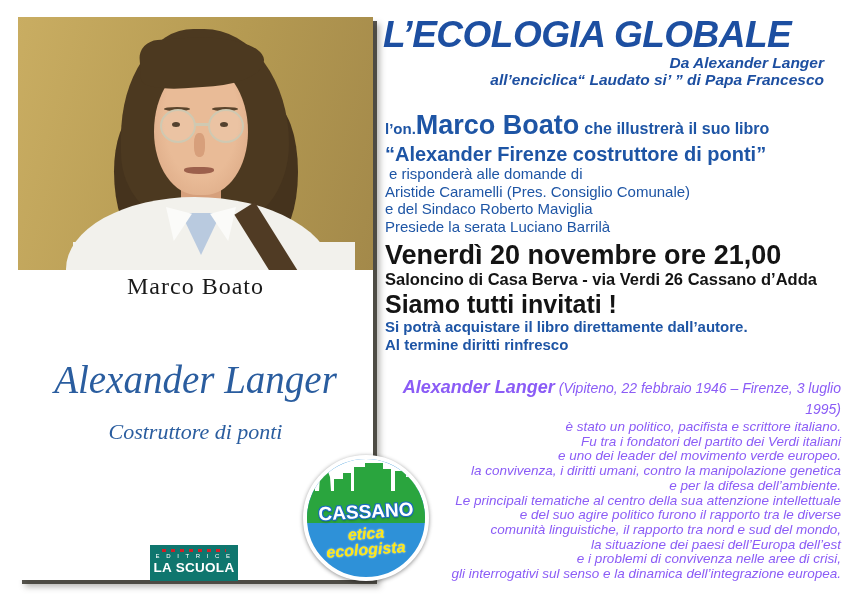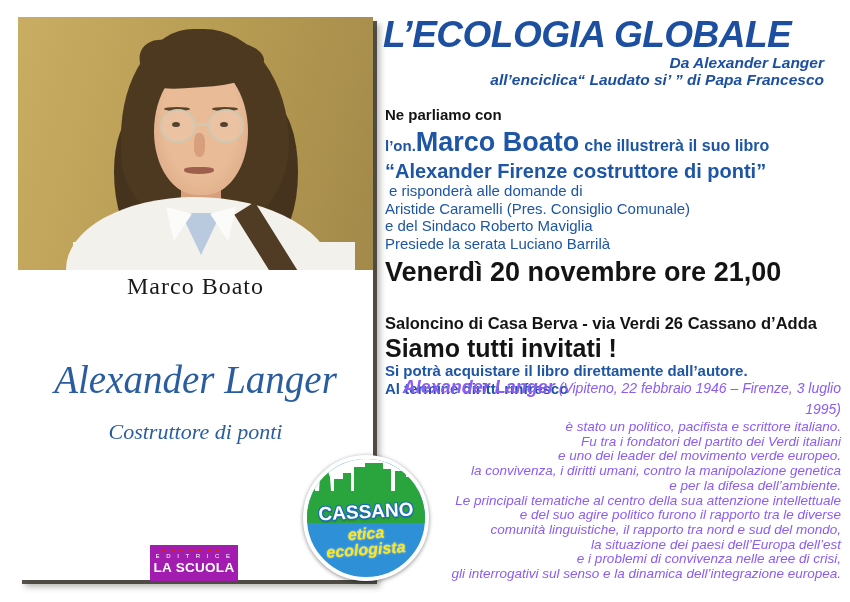--- a/index.html
+++ b/index.html
@@ -51,21 +51,21 @@
     background:#503b24; transform:rotate(-32deg); }
 
   .cover-author { position:absolute; left:0; top:256px; width:100%; text-align:center;
     font-family:"Liberation Serif", serif; font-size:24px; letter-spacing:1px; color:#1a1a1a; }
   .cover-title { position:absolute; left:0; top:340px; width:100%; text-align:center;
     font-family:"Liberation Serif", serif; font-style:italic; font-size:39px; color:#2a5d9f; }
   .cover-subtitle { position:absolute; left:0; top:402px; width:100%; text-align:center;
     font-family:"Liberation Serif", serif; font-style:italic; font-size:22px; color:#2a5d9f; }
 
   .publisher { position:absolute; left:132px; top:528px; width:88px; height:36px;
-    background:#a21caf; padding-top:3px; }
+    background:#0f766e; padding-top:3px; }
   .pub-dashes { height:3px; margin:1px 12px 1px; 
     background:repeating-linear-gradient(90deg,#cf2027 0 4px, rgba(0,0,0,0) 4px 9px); }
   .pub-top { text-align:center; font-size:6px; letter-spacing:2.5px; color:#fff;
     line-height:6px; }
   .pub-name { text-align:center; font-size:13.5px; font-weight:bold; color:#fff;
     letter-spacing:.3px; margin-top:1px; }
 
   
   .badge { position:absolute; left:303px; top:455px; width:126px; height:126px;
     border:4px solid #fff; border-radius:50%; overflow:hidden; background:#2e91d8;
@@ -88,21 +88,21 @@
   .r-sub { text-align:right; font-size:15.5px; line-height:17px; font-weight:bold; color:#1d4fa1; }
 
   .right-body { position:absolute; left:385px; top:106px; width:456px; }
   .ne { color:#141414; font-weight:bold; font-size:15px; line-height:17px; }
   .speaker { margin-top:5px; color:#1e55a5; font-weight:bold; line-height:29px; white-space:nowrap; }
   .sp-prefix { font-size:15px; } .sp-name { font-size:27px; } .sp-suffix { font-size:16px; margin-left:5px; }
   .quote { font-size:20px; line-height:22px; font-weight:bold; color:#1e55a5; white-space:nowrap; }
   .bline { font-size:15px; line-height:17.5px; font-weight:normal; color:#1e55a5; }
   .indent { padding-left:4px; }
   .datetime { margin-top:6px; font-size:27px; line-height:29px; font-weight:bold; color:#141414; white-space:nowrap; }
-  .venue { font-size:16.5px; line-height:18px; font-weight:bold; color:#141414; white-space:nowrap;margin-top:27px; }
+  .venue { font-size:16.5px; line-height:18px; font-weight:bold; color:#141414; white-space:nowrap; }
   .invite { margin-top:3px; font-size:25px; line-height:27px; font-weight:bold; color:#141414; }
   .note { font-size:15px; line-height:17.5px; font-weight:bold; color:#1e55a5; }
 
   .bio { position:absolute; left:383px; top:377px; width:458px; text-align:right;
     color:#8b5cf6; font-style:italic; }
   .bio-first { font-size:14px; line-height:21px; }
   .bio-name { font-weight:bold; font-size:18px; }
   .bio-line { font-size:13.5px; line-height:14.7px; }
 </style>
 </head>
@@ -161,21 +161,20 @@
     <div class="badge-line badge-eco">ecologista</div>
   </div>
 
   <div class="right-head">
     <div class="r-title">L’ECOLOGIA GLOBALE</div>
     <div class="r-sub">Da Alexander Langer</div>
     <div class="r-sub">all’enciclica“ Laudato si’ ” di Papa Francesco</div>
   </div>
 
   <div class="right-body">
-    <div class="ne">Ne parliamo con</div>
     <div class="speaker">
       <span class="sp-prefix">l’on.</span><span class="sp-name">Marco Boato</span><span class="sp-suffix">che illustrerà il suo libro</span>
     </div>
     <div class="quote">“Alexander Firenze costruttore di ponti”</div>
     <div class="bline indent">e risponderà alle domande di</div>
     <div class="bline">Aristide Caramelli (Pres. Consiglio Comunale)</div>
     <div class="bline">e del Sindaco Roberto Maviglia</div>
     <div class="bline">Presiede la serata Luciano Barrilà</div>
     <div class="datetime">Venerdì 20 novembre ore 21,00</div>
     <div class="venue">Saloncino di Casa Berva - via Verdi 26 Cassano d’Adda</div>

